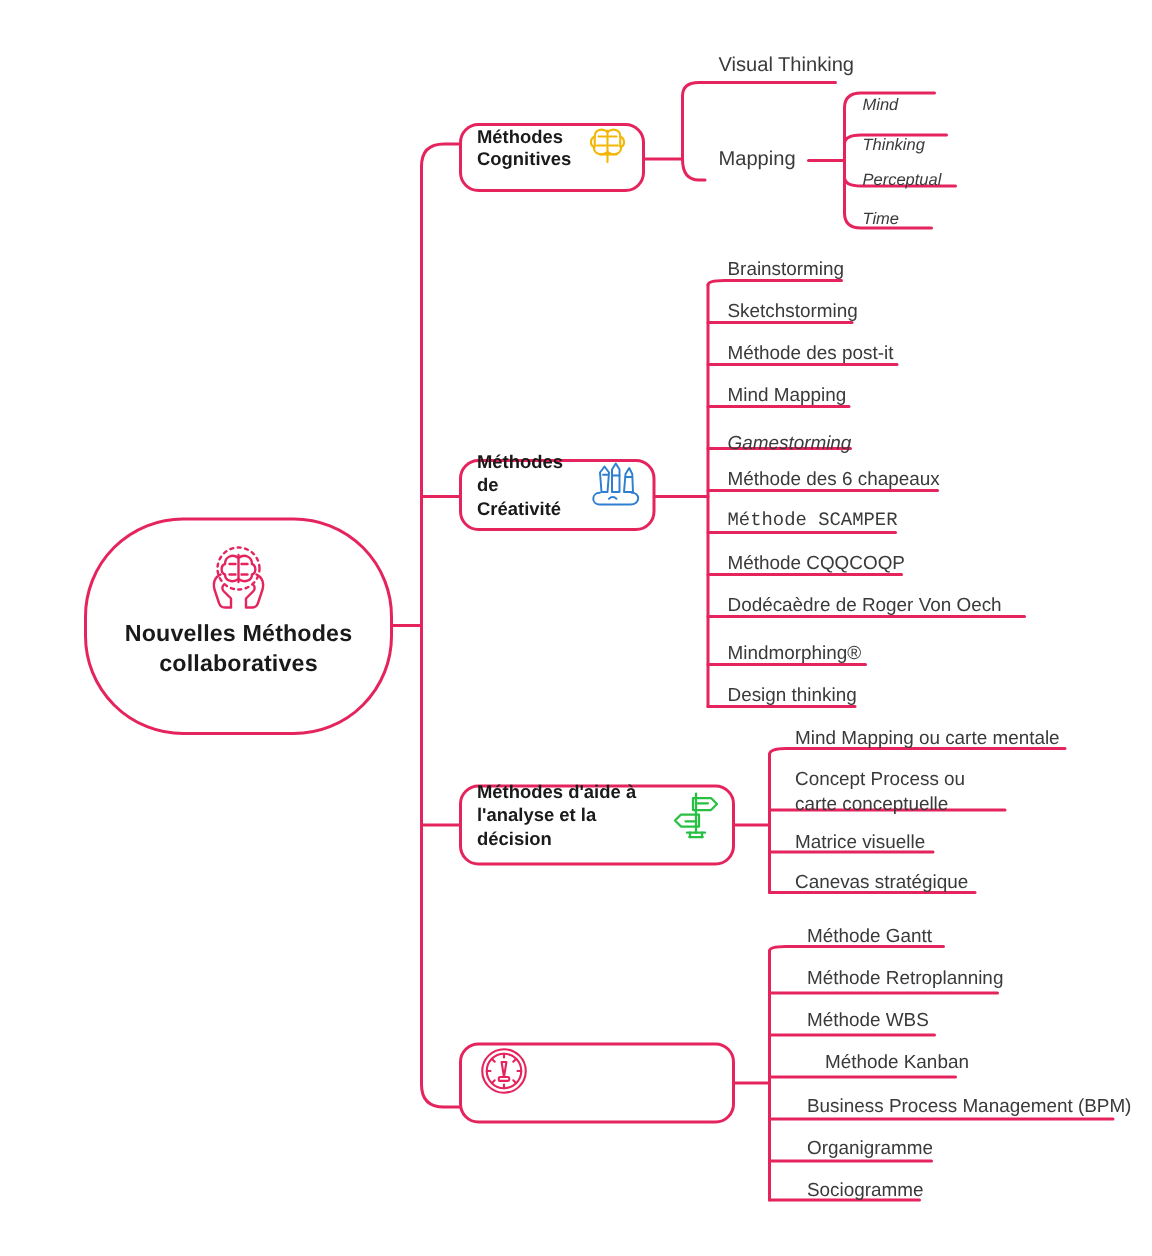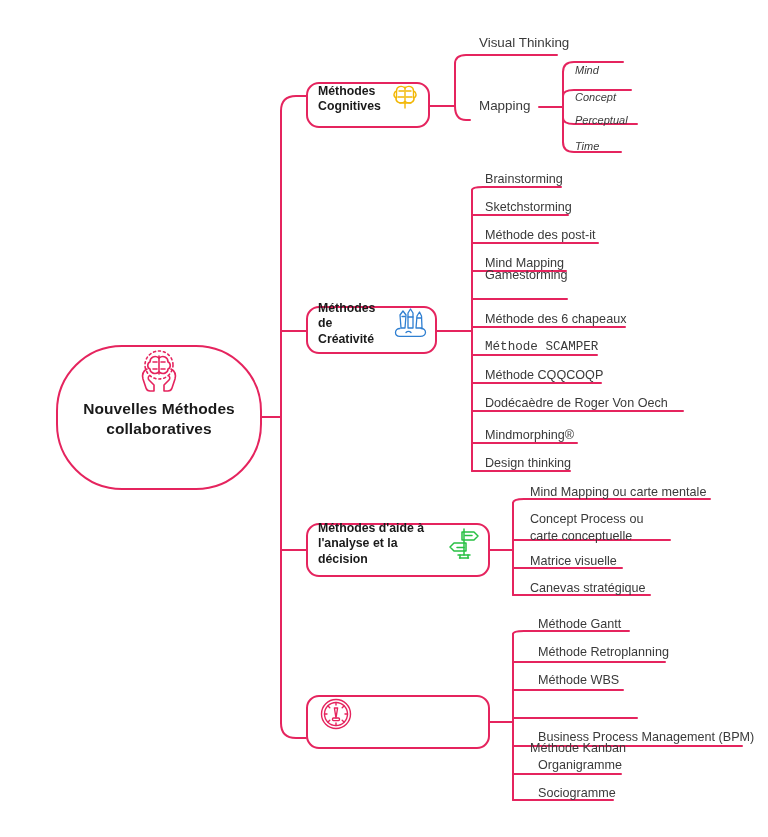--- a/index.html
+++ b/index.html
@@ -9,21 +9,21 @@
     color:#262626;
   }
   #canvas{position:absolute;inset:0;width:768px;height:837px;}
   svg.wires{position:absolute;left:0;top:0;width:768px;height:837px;pointer-events:none;}
 
   
   .center-node{
     position:absolute;left:56px;top:345px;width:206px;height:145px;
     border:2.2px solid #e5245e;border-radius:66px;background:#fff;
     display:flex;flex-direction:column;align-items:center;justify-content:flex-start;
-    box-sizing:border-box;
+    box-sizing:border-box;padding-top:14px;
   }
   .center-node .ico{width:60px;height:48px;display:block;}
   .center-title{
     margin-top:4px;text-align:center;font-weight:bold;font-size:15.5px;
     line-height:20px;color:#1a1a1a;letter-spacing:.1px;
   }
 
   
   .branch-node{
     position:absolute;border:2px solid #e5245e;border-radius:13px;background:#fff;
@@ -133,21 +133,21 @@
         <path d="M11 9 h5 M10 15 h6 M12 21 h5 M18 9 h5 M18 15 h6 M18 21 h5"></path>
         <path d="M8.5 9 v7 M25.5 9 v7"></path>
       </svg>
     </span>
   </div>
 
   <div class="leaf mid" style="left:479px;top:35px;">Visual Thinking</div>
   <div class="leaf mid" style="left:479px;top:98px;">Mapping</div>
 
   <div class="leaf sub" style="left:575px;top:63px;">Mind</div>
-  <div class="leaf sub" style="left:575px;top:90px;">Concept</div>
+  <div class="leaf sub" style="left:575px;top:90px;">Thinking</div>
   <div class="leaf sub" style="left:575px;top:113px;">Perceptual</div>
   <div class="leaf sub" style="left:575px;top:139px;">Time</div>
 
   <div class="branch-node" style="left:306px;top:306px;width:131px;height:48px;">
     <span class="branch-label">Méthodes
 de Créativité</span>
     <span class="branch-ico">
       <svg viewBox="0 0 36 32" width="36" height="32" fill="none" stroke="#2f7fd1" stroke-width="1.3" stroke-linecap="round" stroke-linejoin="round">
         <path d="M8 22 l-1 -13 l3 -4 l3 4 l-1 13 z"></path>
         <path d="M9 10.5 h3"></path>
@@ -158,21 +158,21 @@
         <path d="M7 22.5 c-3 0 -4.5 2 -4.5 4 c0 2.2 1.8 3.8 4.2 3.8 h20.6 c3 0 5.2 -1.7 5.2 -4.1 c0 -2.3 -1.9 -3.8 -4.4 -3.7"></path>
         <path d="M13 26.5 c1.5 -1.6 3.5 -1.6 5 0"></path>
       </svg>
     </span>
   </div>
 
   <div class="leaf" style="left:485px;top:172px;">Brainstorming</div>
   <div class="leaf" style="left:485px;top:200px;">Sketchstorming</div>
   <div class="leaf" style="left:485px;top:228px;">Méthode des post-it</div>
   <div class="leaf" style="left:485px;top:256px;">Mind Mapping</div>
-  <div class="leaf" style="left:485px;top:268px;">Gamestorming</div>
+  <div class="leaf" style="left:485px;top:288px;font-style:italic;">Gamestorming</div>
   <div class="leaf" style="left:485px;top:312px;">Méthode des 6 chapeaux</div>
   <div class="leaf" style="left:485px;top:340px;font-family:Liberation Mono, monospace;">Méthode SCAMPER</div>
   <div class="leaf" style="left:485px;top:368px;">Méthode CQQCOQP</div>
   <div class="leaf" style="left:485px;top:396px;">Dodécaèdre de Roger Von Oech</div>
   <div class="leaf" style="left:485px;top:428px;">Mindmorphing®</div>
   <div class="leaf" style="left:485px;top:456px;">Design thinking</div>
 
   <div class="branch-node" style="left:306px;top:523px;width:184px;height:54px;">
     <span class="branch-label">Méthodes d'aide à
 l'analyse et la décision</span>
@@ -203,18 +203,18 @@
         <path d="M10 10 l1.8 1.8 M24.2 24.2 L26 26 M26 10 l-1.8 1.8 M11.8 24.2 L10 26"></path>
         <path d="M18 22 l1.6 -10 h-3.2 z"></path>
         <rect x="14.5" y="22" width="7" height="2.6" rx="1"></rect>
       </svg>
     </span>
   </div>
 
   <div class="leaf" style="left:538px;top:617px;">Méthode Gantt</div>
   <div class="leaf" style="left:538px;top:645px;">Méthode Retroplanning</div>
   <div class="leaf" style="left:538px;top:673px;">Méthode WBS</div>
-  <div class="leaf" style="left:530px;top:701px;margin-top:40px;">Méthode Kanban</div>
+  <div class="leaf" style="left:550px;top:701px;">Méthode Kanban</div>
   <div class="leaf" style="left:538px;top:730px;">Business Process Management (BPM)</div>
   <div class="leaf" style="left:538px;top:758px;">Organigramme</div>
   <div class="leaf" style="left:538px;top:786px;">Sociogramme</div>
 
 </div>
 
 </body></html>

